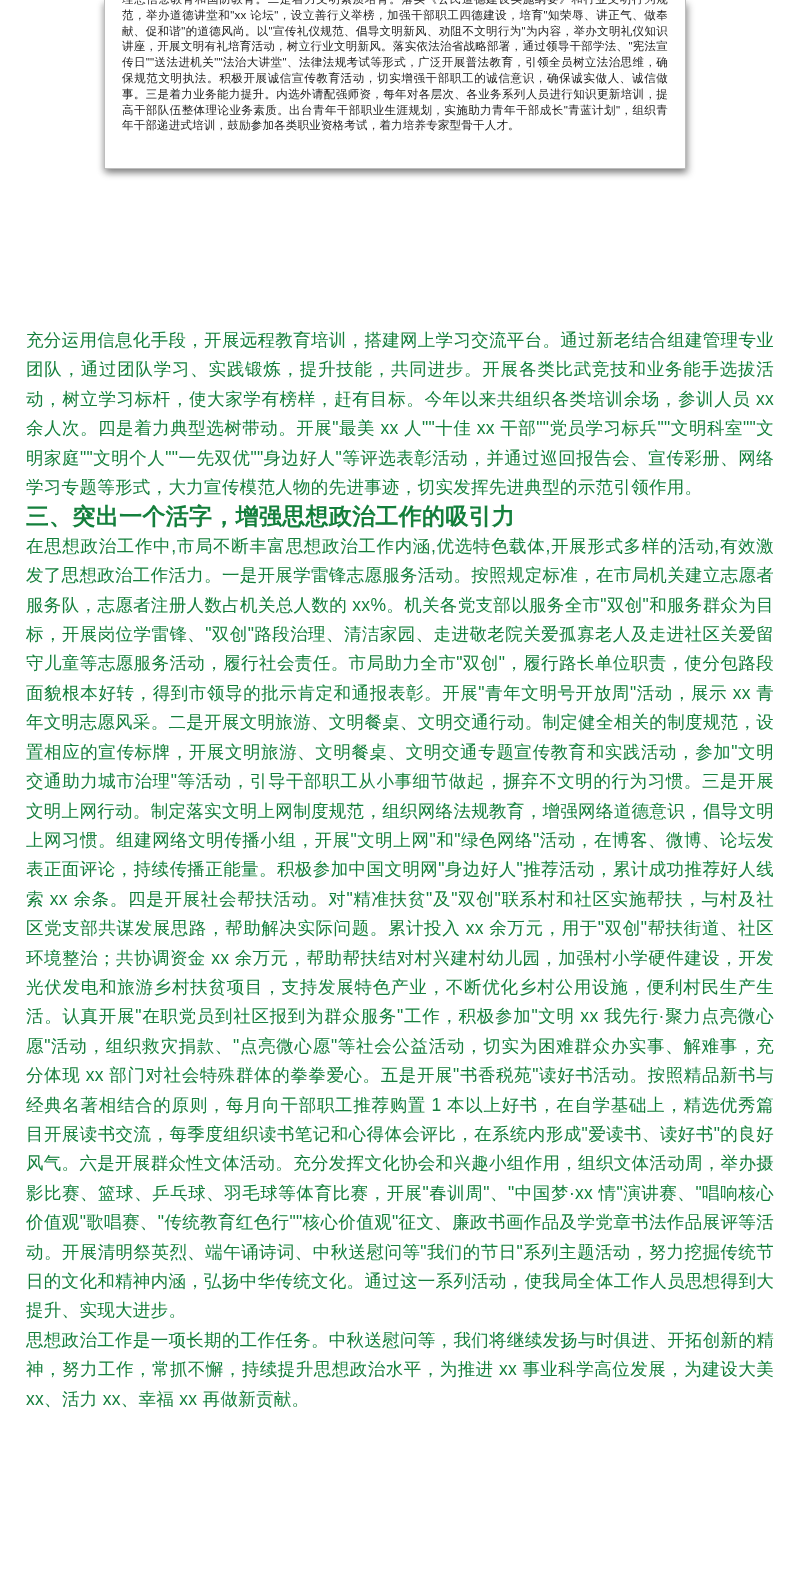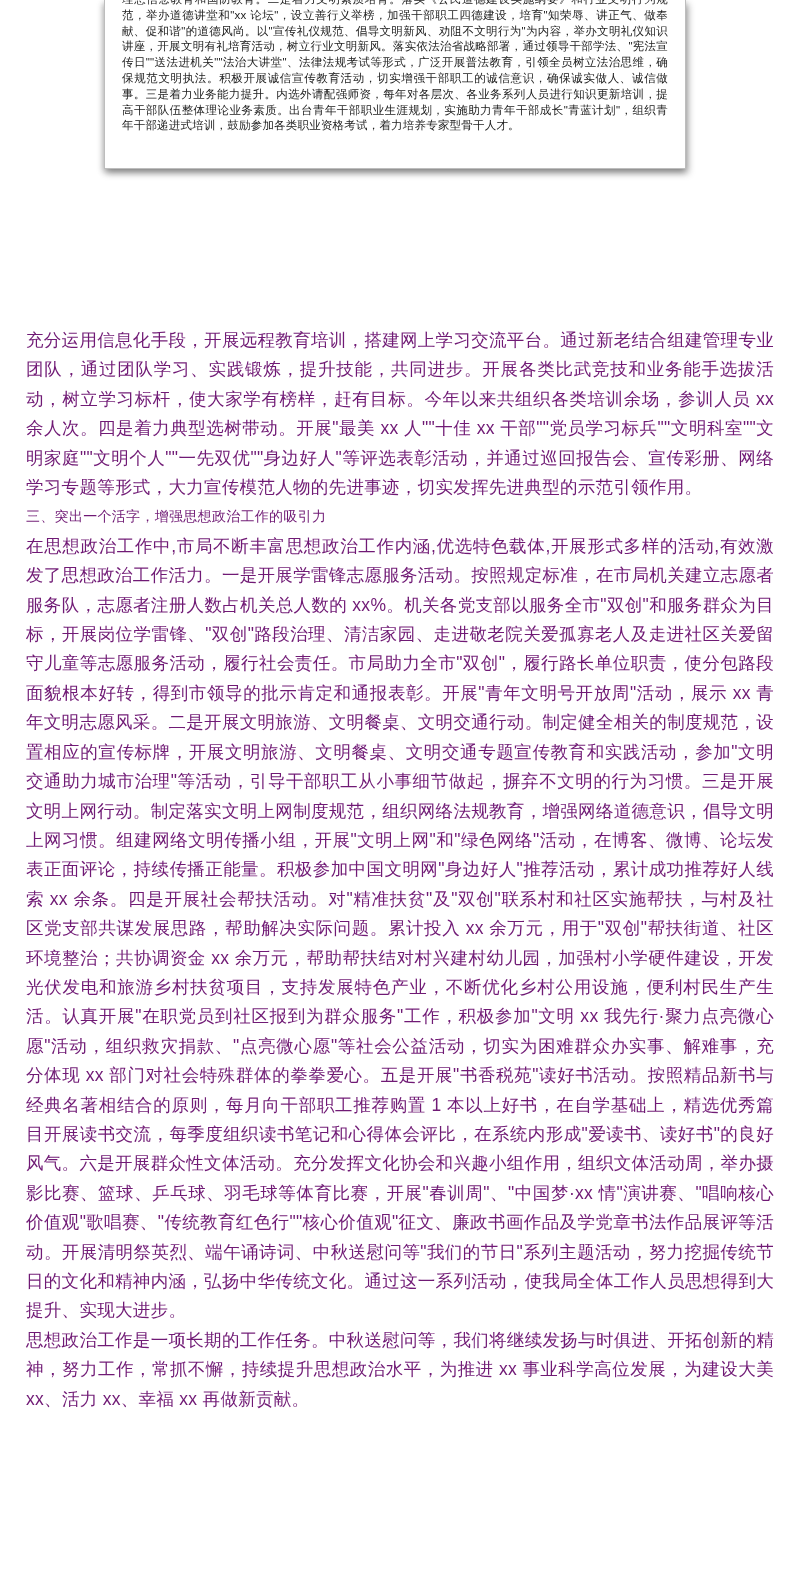--- a/index.html
+++ b/index.html
@@ -39,31 +39,31 @@
     letter-spacing: 0.2px;
     word-break: break-all;
   }
 
   
   .doc-body {
     position: absolute;
     left: 26px;
     top: 326px;
     width: 748px;
-    color: #701a75;
+    color: #15803d;
     font-size: 17.5px;
     line-height: 29.4px;
     text-align: justify;
     letter-spacing: 0.3px;
     word-break: break-all;
   }
   .doc-body p { margin: 0; }
   .doc-heading {
-    font-size: 14px;
-    font-weight: normal;
+    font-size: 23px;
+    font-weight: bold;
     line-height: 29.4px;
   }
 </style>
 </head>
 <body>
 
 <div class="preview-box">
   <span class="preview-text">理想信念教育和国防教育。二是着力文明素质培育。落实《公民道德建设实施纲要》和行业文明行为规范，举办道德讲堂和"xx 论坛"，设立善行义举榜，加强干部职工四德建设，培育"知荣辱、讲正气、做奉献、促和谐"的道德风尚。以"宣传礼仪规范、倡导文明新风、劝阻不文明行为"为内容，举办文明礼仪知识讲座，开展文明有礼培育活动，树立行业文明新风。落实依法治省战略部署，通过领导干部学法、"宪法宣传日""送法进机关""法治大讲堂"、法律法规考试等形式，广泛开展普法教育，引领全员树立法治思维，确保规范文明执法。积极开展诚信宣传教育活动，切实增强干部职工的诚信意识，确保诚实做人、诚信做事。三是着力业务能力提升。内选外请配强师资，每年对各层次、各业务系列人员进行知识更新培训，提高干部队伍整体理论业务素质。出台青年干部职业生涯规划，实施助力青年干部成长"青蓝计划"，组织青年干部递进式培训，鼓励参加各类职业资格考试，着力培养专家型骨干人才。</span>
 </div>
 

